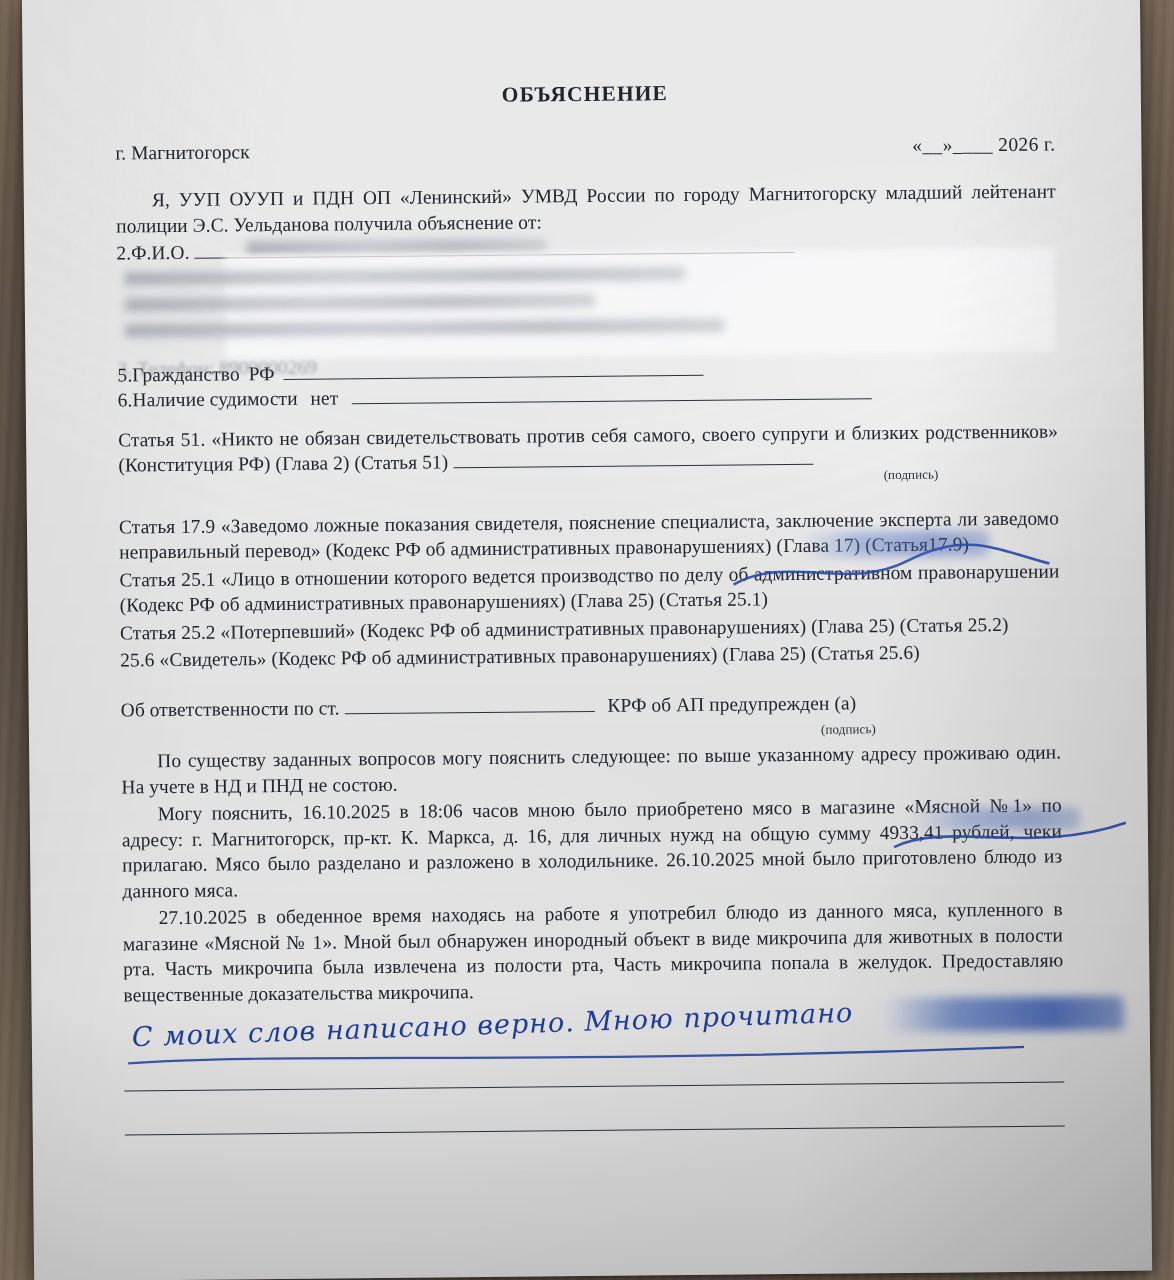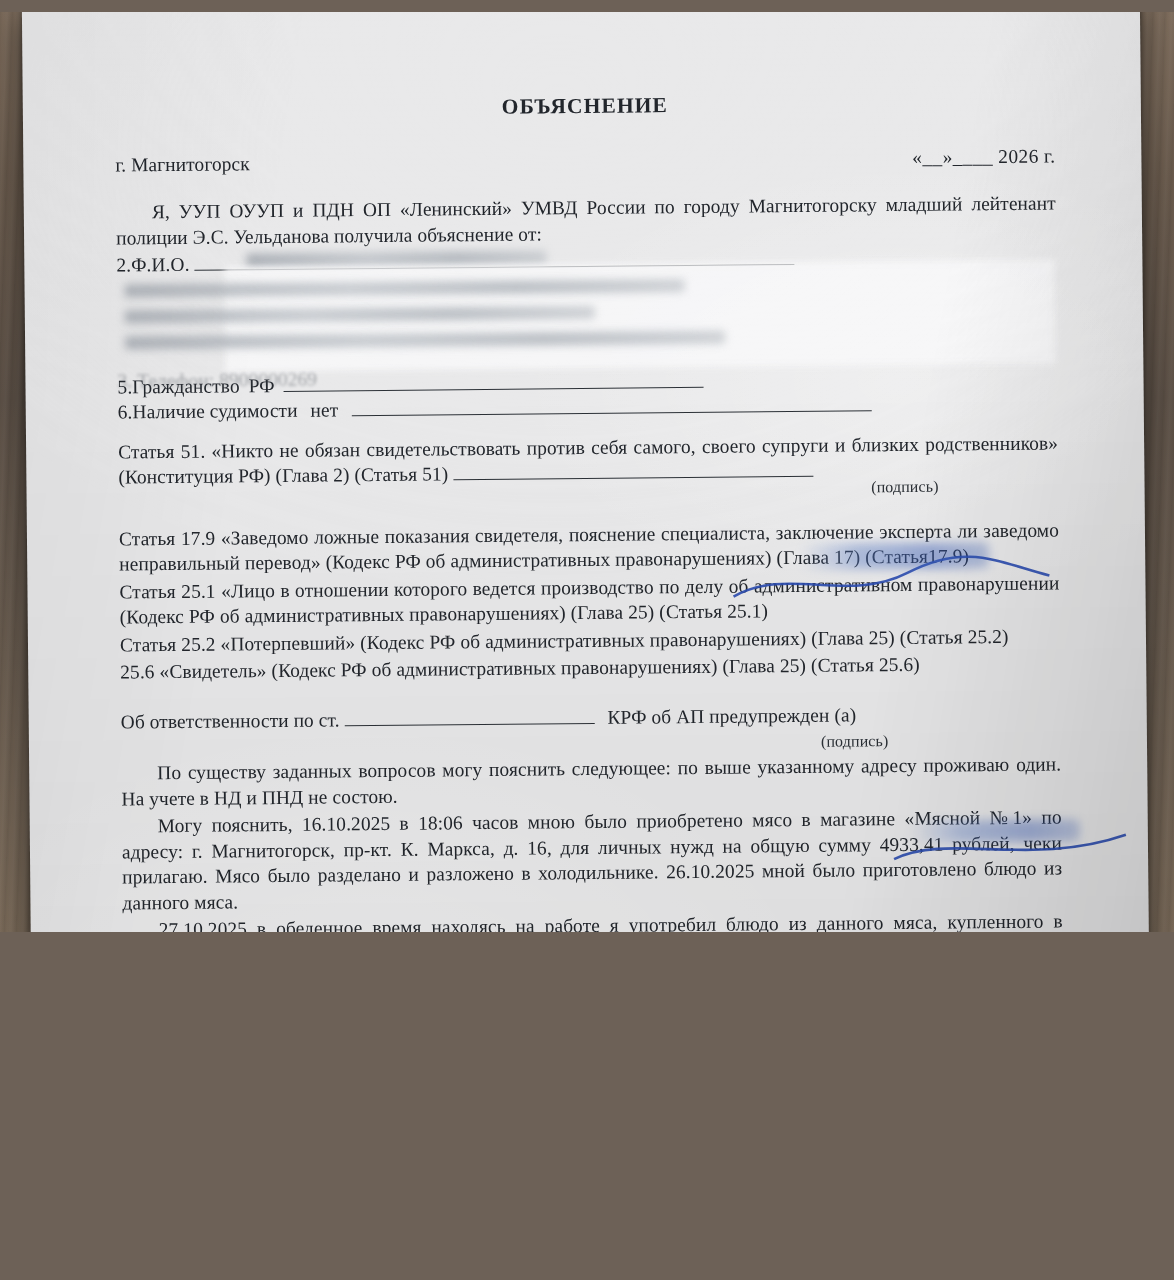--- a/index.html
+++ b/index.html
@@ -11,25 +11,24 @@
     width: 1174px;
     height: 1280px;
     overflow: hidden;
     font-family: "Liberation Serif", serif;
   }
 
   
   #scene {
     position: relative;
     width: 1174px;
-    height: 920px;
+    height: 1280px;
     background:
       linear-gradient(180deg, #7d6c5c 0%, #6b5c4e 18%, #5e5248 42%, #6a5d50 70%, #7a6a59 100%);
     overflow: hidden;
-    margin-top: 12px;
   }
   #scene::before {
     content: "";
     position: absolute;
     inset: 0;
     background:
       repeating-linear-gradient(92deg, rgba(0,0,0,0.12) 0px, rgba(0,0,0,0.0) 3px, rgba(255,255,255,0.05) 7px, rgba(0,0,0,0.09) 12px);
     opacity: .55;
     pointer-events: none;
   }
@@ -141,21 +140,21 @@
     opacity: .45;
     filter: blur(1.6px);
     font-size: 19.4px;
   }
 
   .gap { height: 14px; }
 
   .sig-line { position: relative; }
   .podpis {
     position: absolute;
-    font-size: 16px;
+    font-size: 13px;
     color: #2b3036;
   }
 
   
   .pen {
     position: absolute;
     pointer-events: none;
   }
   .hw {
     font-family: "DejaVu Serif", serif;

